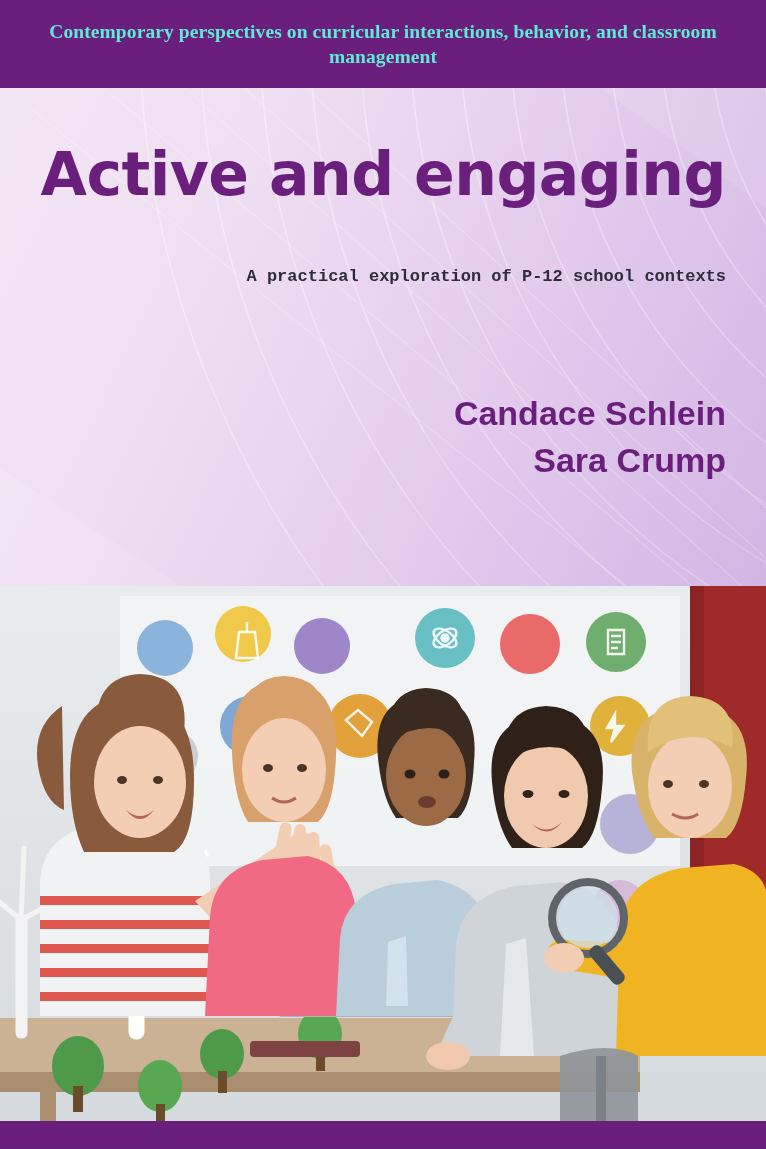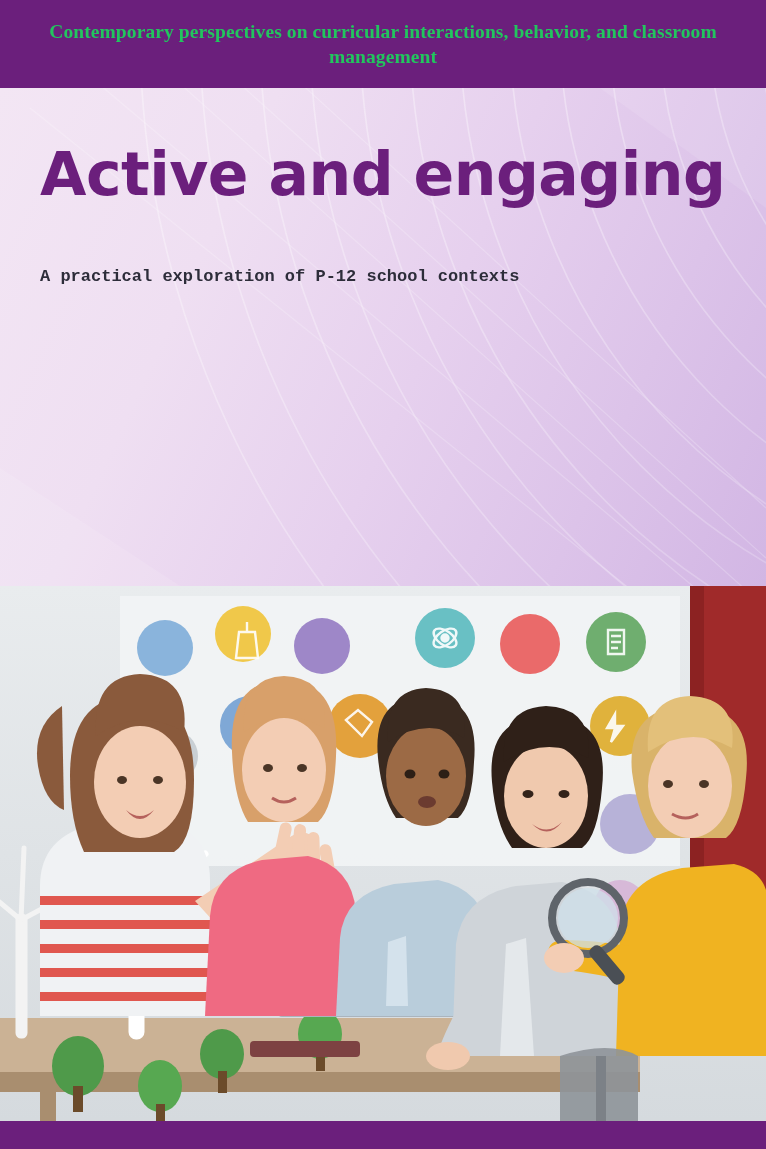--- a/index.html
+++ b/index.html
@@ -25,21 +25,21 @@
     width: 766px;
     height: 88px;
     background: #6b1f7c;
     display: flex;
     align-items: center;
     justify-content: center;
     box-sizing: border-box;
     padding: 0 34px;
   }
   .series-text {
-    color: #22c55e;
+    color: #5eead4;
     font-family: "Liberation Serif", serif;
     font-weight: bold;
     font-size: 19.5px;
     line-height: 25px;
     text-align: center;
     letter-spacing: 0.1px;
   }
 
   
   .upper {
@@ -60,21 +60,21 @@
   }
   .arcs svg { display:block; }
 
   .title-wrap {
     position: absolute;
     left: 0; top: 0;
     width: 766px;
     height: 498px;
     box-sizing: border-box;
     padding: 52px 40px 0 40px;
-    text-align: left;
+    text-align: right;
   }
   .book-title {
     color: #6b1f7c;
     font-family: "DejaVu Sans", sans-serif;
     font-weight: bold;
     font-size: 60px;
     line-height: 68px;
     letter-spacing: -0.5px;
     margin: 0;
   }
@@ -163,20 +163,24 @@
           <path d="M 600 0 L 766 0 L 766 120 Z"></path>
         </g>
       </svg>
     </div>
 
     <div class="title-wrap">
       <h1 class="book-title">
         <span>Active and engaging</span><br>
       </h1>
       <div class="book-subtitle">A practical exploration of P-12 school contexts</div>
+      <div class="authors">
+        <div class="author">Candace Schlein</div>
+        <div class="author">Sara Crump</div>
+      </div>
     </div>
   </div>
 
   <div class="photo">
     <svg width="766" height="535" viewBox="0 0 766 535" xmlns="http://www.w3.org/2000/svg">
       <defs>
         <linearGradient id="wall" x1="0" y1="0" x2="0" y2="1">
           <stop offset="0%" stop-color="#e9ecee"></stop>
           <stop offset="100%" stop-color="#d5dade"></stop>
         </linearGradient>

